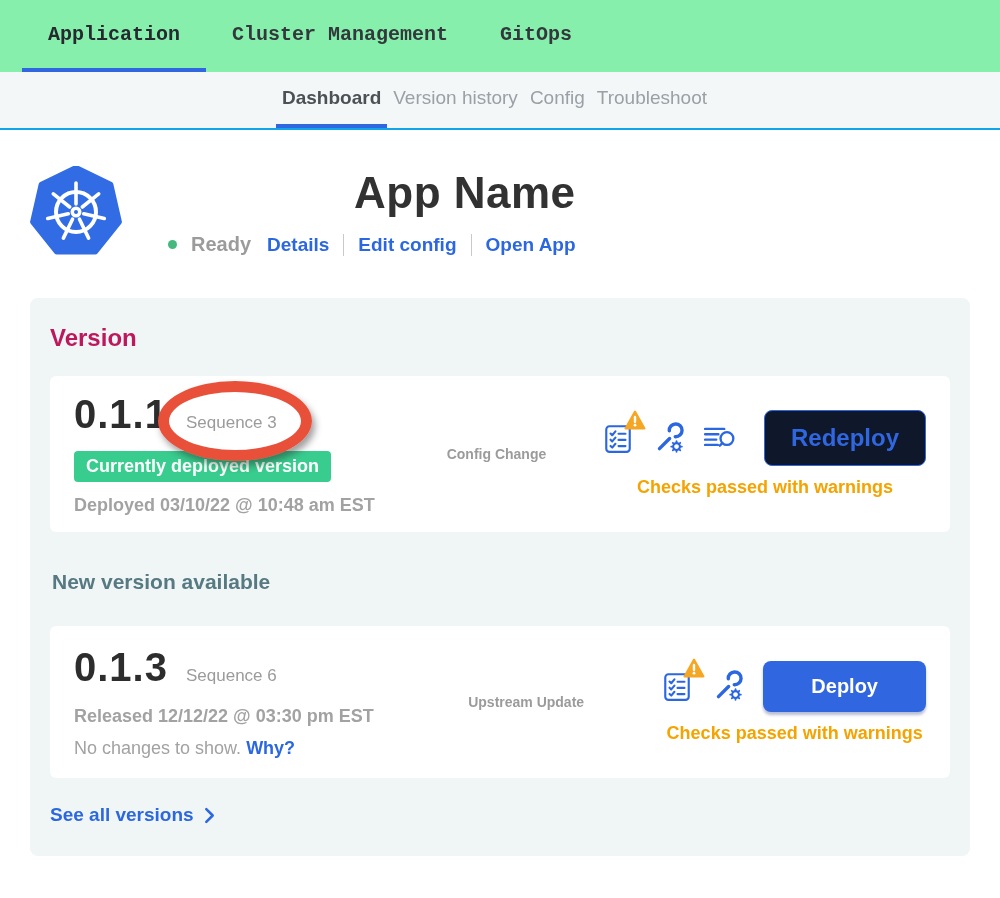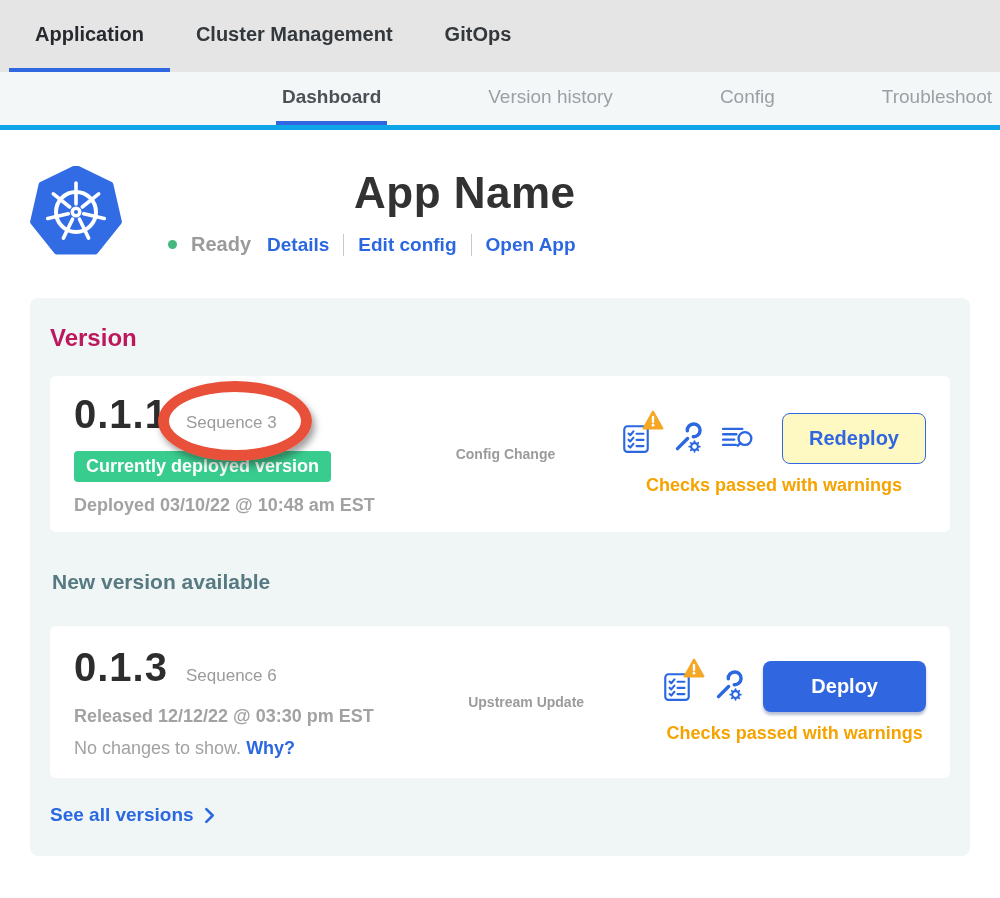--- a/index.html
+++ b/index.html
@@ -3,31 +3,31 @@
 <meta charset="utf-8">
 <style>
   * { box-sizing: border-box; }
   body {
     margin: 0; width: 1000px; height: 898px; overflow: hidden;
     background: #ffffff;
     font-family: "Liberation Sans", sans-serif;
     -webkit-font-smoothing: antialiased;
   }
   
-  .topnav { display: flex; height: 72px; padding-left: 9px; background: #e5e5e5; }
+  .topnav { display: flex; height: 72px; padding-left: 22px; background: #86efac; font-family: Liberation Mono, monospace; }
   .topnav-tab {
     display: flex; align-items: center; padding: 0 26px;
     font-size: 20px; font-weight: bold; color: #33383c;
     border-bottom: 4px solid transparent; cursor: pointer; white-space: nowrap;
   }
   .topnav-tab.active { color: #26292e; border-bottom-color: #3066e0; }
   
   .subnav {
     display: flex; height: 58px; background: #f4f7f8;
-    border-bottom: 5px solid #0ea5e9; padding-left: 276px; gap: 95px;
+    border-bottom: 2px solid #0ea5e9; padding-left: 276px; 
     overflow: hidden; white-space: nowrap;
   }
   .subnav-tab {
     display: flex; align-items: center; padding: 0 6px; flex: 0 0 auto;
     font-size: 19px; color: #9aa0a5; border-bottom: 4px solid transparent; cursor: pointer;
   }
   .subnav-tab.active { color: #4c5156; font-weight: bold; border-bottom-color: #3066e0; }
   
   .app-header { display: flex; margin: 36px 0 0 30px; }
   .k8s-logo { width: 92px; height: 92px; flex: 0 0 auto; }
@@ -69,22 +69,22 @@
   .release-meta { margin-top: 13px; font-size: 18px; font-weight: bold; color: #a2a2a2; }
   .no-changes { margin-top: 11px; font-size: 18px; color: #a2a2a2; }
   .why-link { color: #2b67e0; font-weight: bold; cursor: pointer; }
   .release-mid { flex: 1; text-align: center; font-size: 14px; font-weight: bold; color: #9b9b9b; }
   .release-right { display: flex; flex-direction: column; align-items: center; gap: 11px; }
   .icons-and-button { display: flex; align-items: center; gap: 20px; }
   .icon-wrap { position: relative; display: inline-flex; cursor: pointer; }
   .warn-badge { position: absolute; top: -12px; right: -14px; }
   .checks-status { font-size: 18px; font-weight: bold; color: #f5a300; }
   .btn-outline {
-    background: #fef9c3; border: 1.5px solid #3066e0; color: #3066e0;
-    font-size: 20px; font-weight: bold; padding: 13px 26px; border-radius: 8px;
+    background: #0f172a; border: 1.5px solid #3066e0; color: #3066e0;
+    font-size: 24px; font-weight: bold; padding: 13px 26px; border-radius: 8px;
     margin-left: 8px; cursor: pointer; font-family: inherit;
   }
   .btn-filled {
     background: #3066e0; border: none; color: #fff;
     font-size: 20px; font-weight: bold; padding: 14px 48px; border-radius: 8px;
     margin-left: 0; cursor: pointer; font-family: inherit;
     box-shadow: 0 3px 3px rgba(20,40,110,.3);
   }
   .new-version-heading { margin: 38px 0 0 2px; font-size: 21px; font-weight: bold; color: #577981; }
   .release-card.second { margin-top: 32px; }

